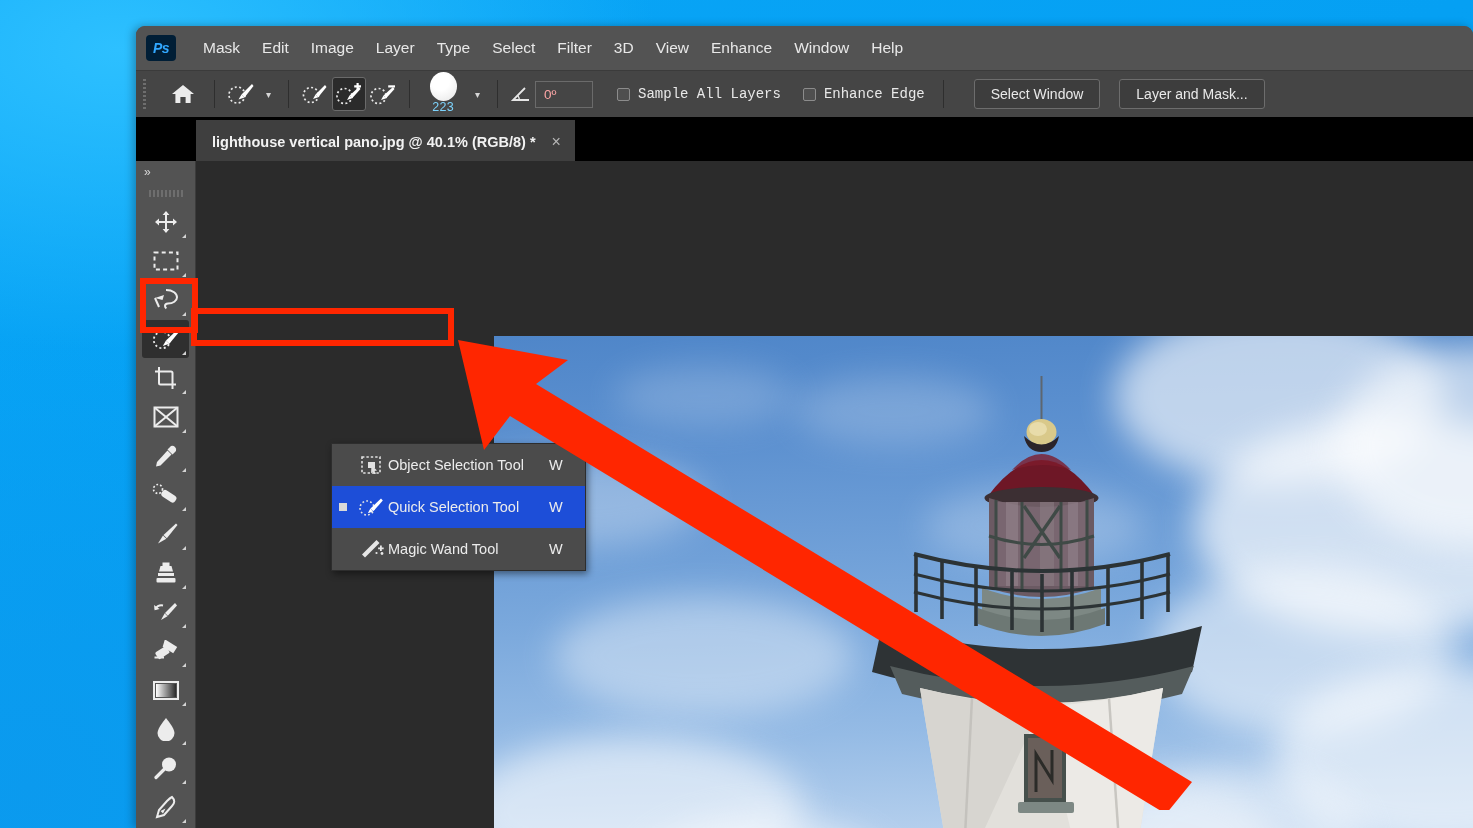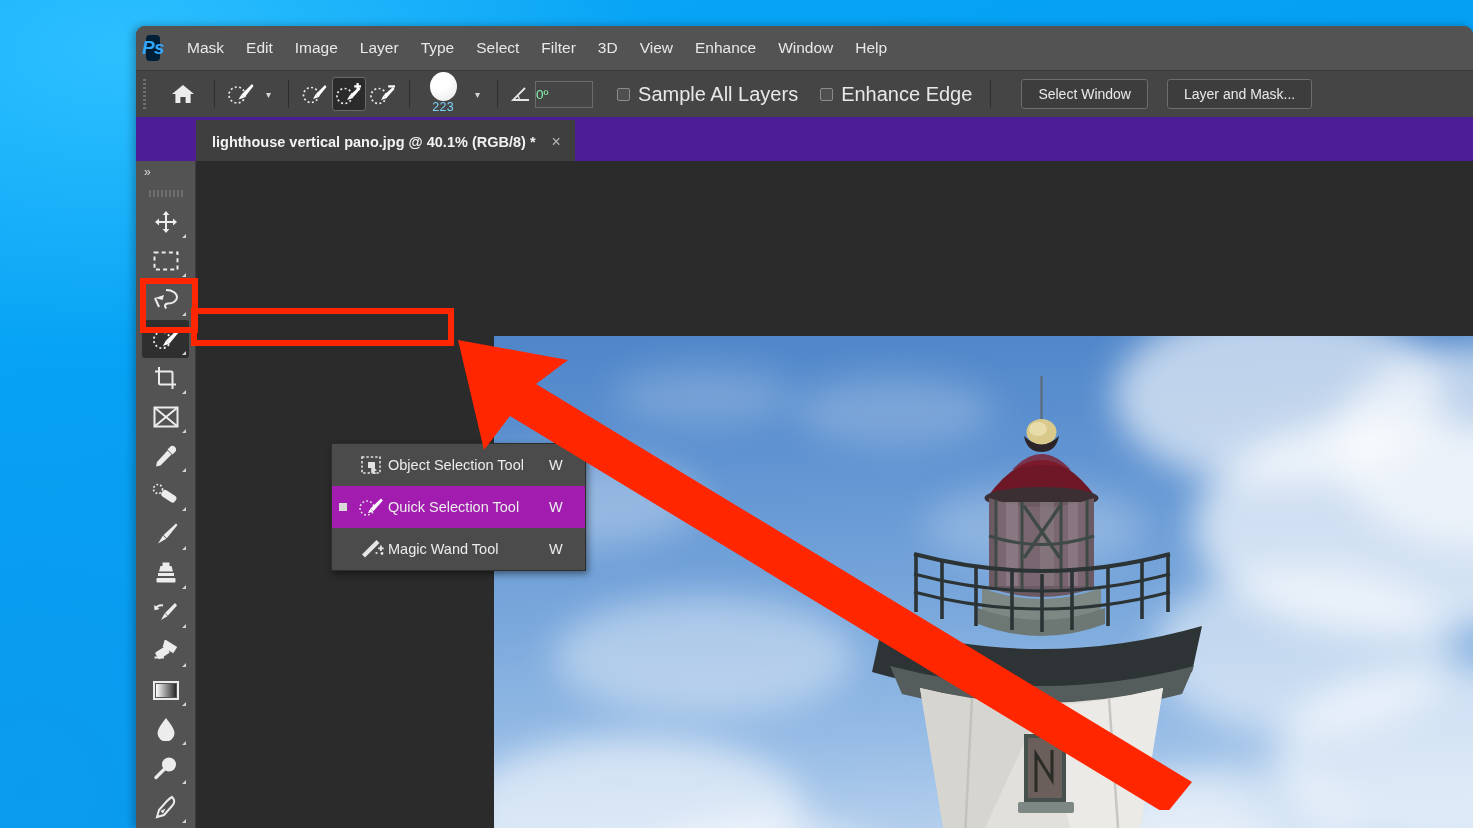--- a/index.html
+++ b/index.html
@@ -27,23 +27,23 @@
     overflow:hidden;
     box-shadow:-3px 0 9px rgba(0,0,0,.28);
   }
   
   #menubar {
     height:44px; background:#535353;
     display:flex; align-items:center; padding-left:10px;
     position:relative;
   }
   #ps-logo {
-    width:14px; height:26px; border-radius:4px;
+    width:30px; height:26px; border-radius:4px;
     background:#001e36; color:#31a8ff;
-    font-size:19px; font-weight:bold; font-style:italic;
+    font-size:14px; font-weight:bold; font-style:italic;
     display:flex; align-items:center; justify-content:center;
     letter-spacing:-.5px; flex:none; margin-right:16px;
   }
   .menu-item {
     color:#e8e8e8; font-size:15.5px; padding:3px 11px;
     white-space:nowrap; cursor:default;
   }
   
   #optionsbar {
     height:47px; background:#454545;
@@ -76,38 +76,38 @@
     width:27px; height:29px; border-radius:50%;
     background:radial-gradient(circle at 38% 32%,#ffffff 35%,#ededed 80%,#dcdcdc 100%);
     margin-top:-2px;
   }
   #brush-size {
     color:#7dd3fc; font-size:12.5px; margin-top:-1px; letter-spacing:.3px;
   }
   #angle-field {
     width:58px; height:27px; background:#454545;
     border:1px solid #6b6b6b;
-    color:#86efac; font-size:13.5px;
-    display:flex; align-items:center; flex:none;
+    color:#fca5a5; font-size:13.5px;
+    display:flex; align-items:center; padding-left:8px; flex:none;
   }
   .chk-wrap { display:flex; align-items:center; gap:8px; flex:none; }
   .chk {
     width:13px; height:13px; border:1px solid #8c8c8c;
     border-radius:2px; background:#4f4f4f;
   }
-  .chk-label { color:#e8e8e8; font-size:20px; white-space:nowrap; }
+  .chk-label { color:#e8e8e8; font-size:14px; white-space:nowrap;font-family:Liberation Mono, monospace; }
   .opt-button {
     height:30px; background:#3d3d3d; border:1px solid #6d6d6d;
     border-radius:3px; color:#e9e9e9; font-size:14px;
     display:flex; align-items:center; justify-content:center;
     padding:0 16px; white-space:nowrap; flex:none;
   }
   
   #tabbar {
-    height:44px; background:#4c1d95;
+    height:44px; background:#000000;
     display:flex; align-items:flex-end;
     padding-left:60px; position:relative;
   }
   #doc-tab {
     height:41px; background:#3f3f3f;
     display:flex; align-items:center;
     padding:0 14px 0 16px; gap:16px;
     border-top:2px solid #3f3f3f;
   }
   #doc-tab-title {
@@ -166,21 +166,21 @@
     position:absolute; left:195px; top:282px;
     width:255px; background:#4b4b4b;
     border:1px solid #2d2d2d;
     box-shadow:2px 3px 7px rgba(0,0,0,.45);
     z-index:40;
   }
   .fly-item {
     height:42px; display:flex; align-items:center;
     color:#ececec; font-size:14.5px; position:relative;
   }
-  .fly-item.sel { background:#a21caf; }
+  .fly-item.sel { background:#1d4ed8; }
   .fly-bullet {
     width:22px; display:flex; align-items:center; justify-content:center; flex:none;
   }
   .fly-bullet i { width:8px; height:8px; background:#d9d9d9; display:block; }
   .fly-icon {
     width:34px; display:flex; align-items:center; justify-content:center; flex:none;
   }
   .fly-label { flex:1; white-space:nowrap; }
   .fly-key { width:36px; text-align:left; color:#ececec; flex:none; }
   

